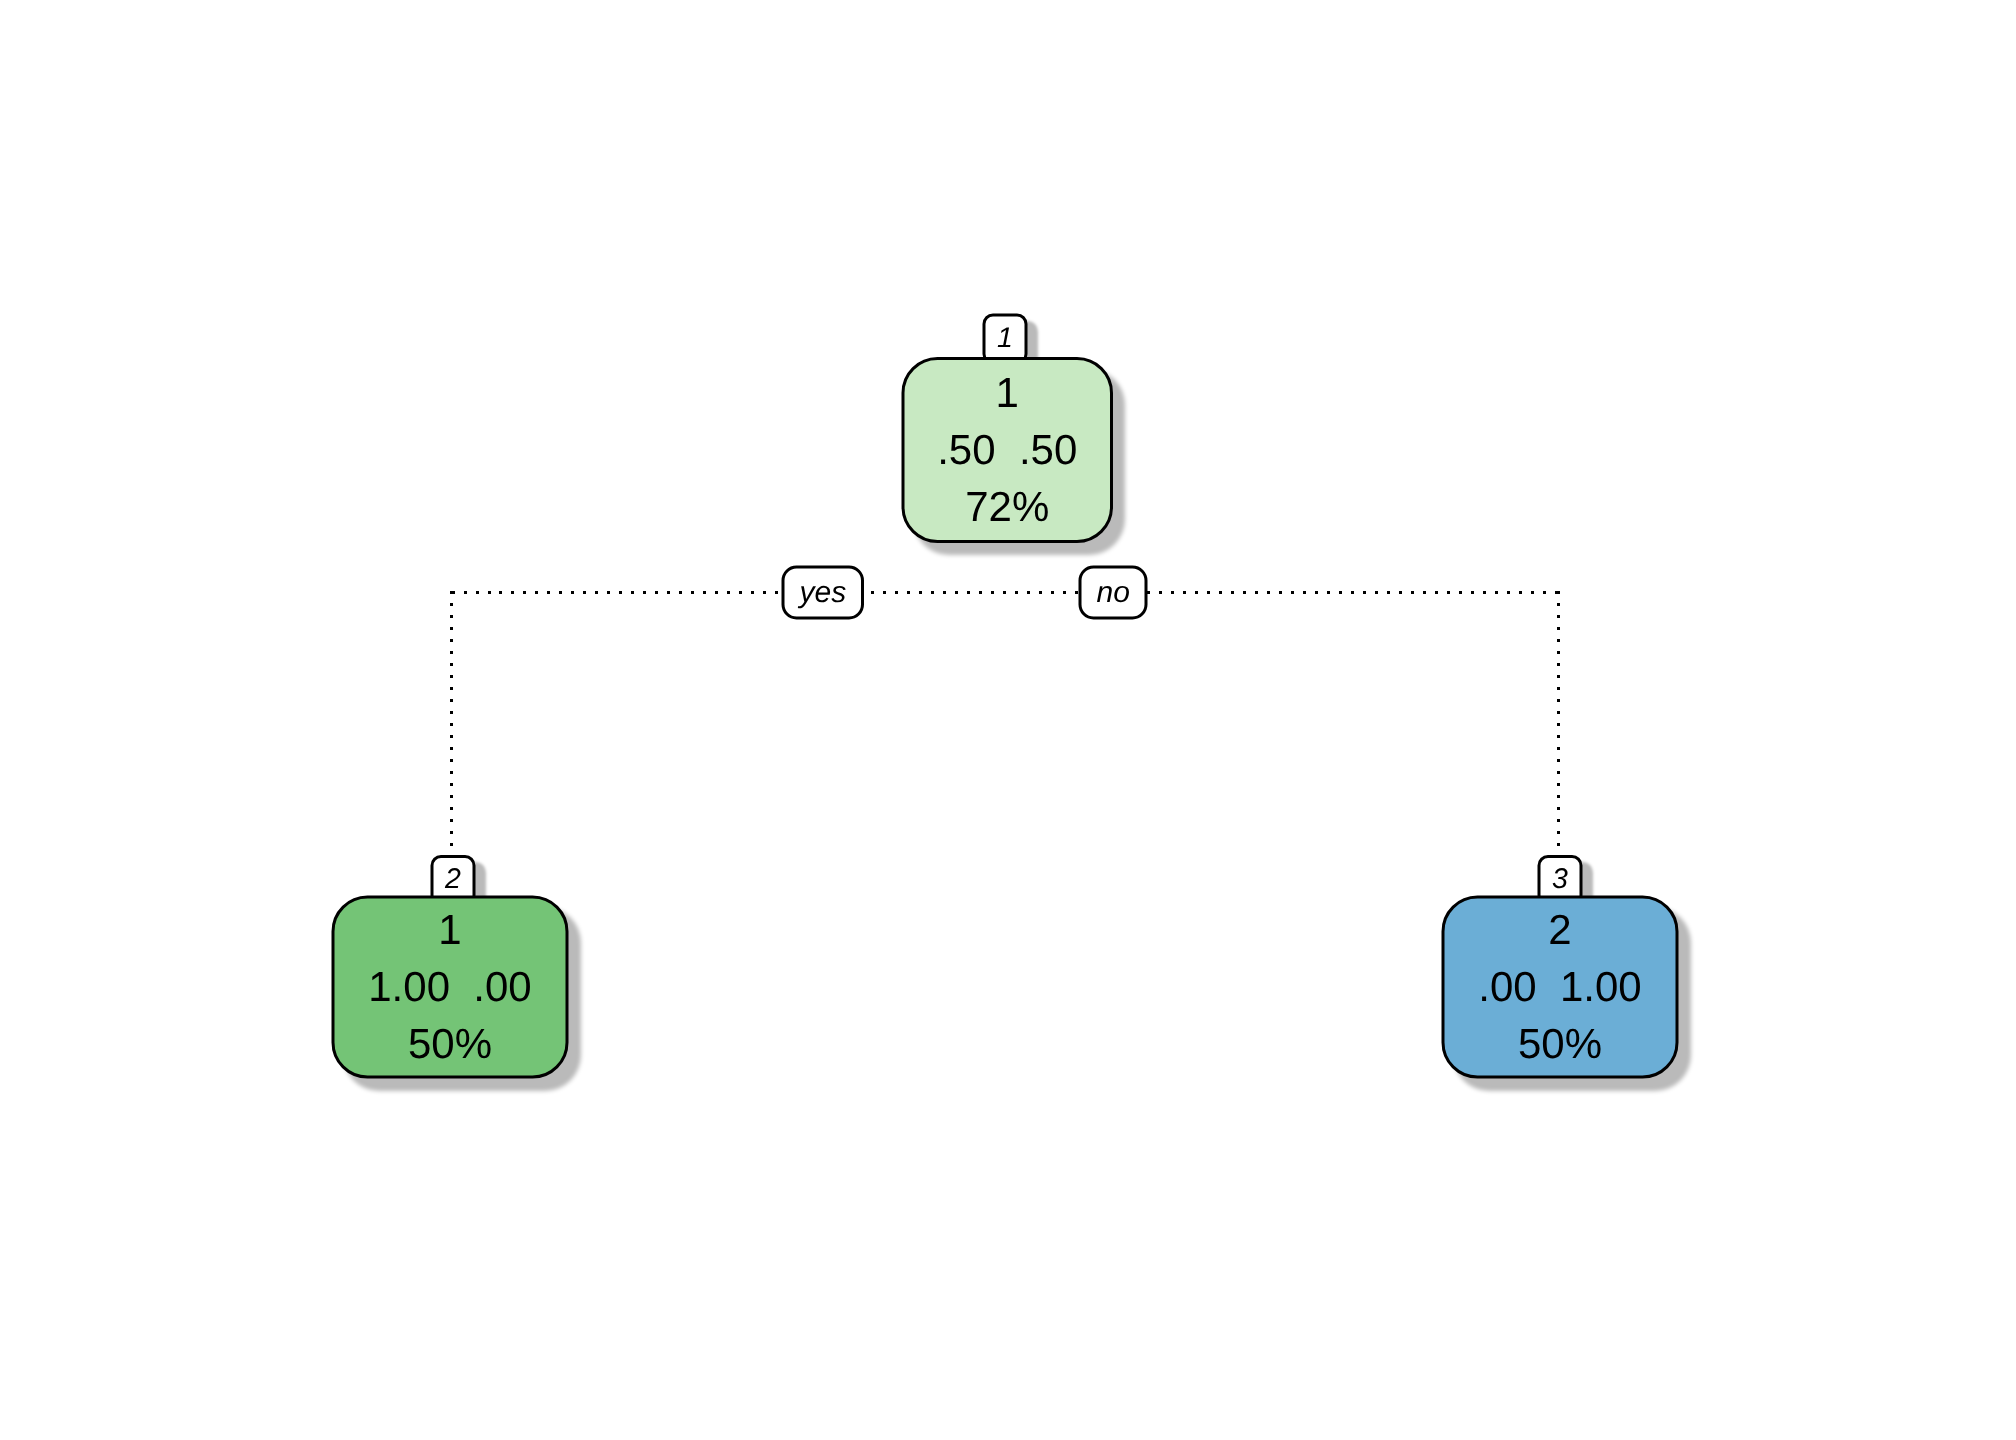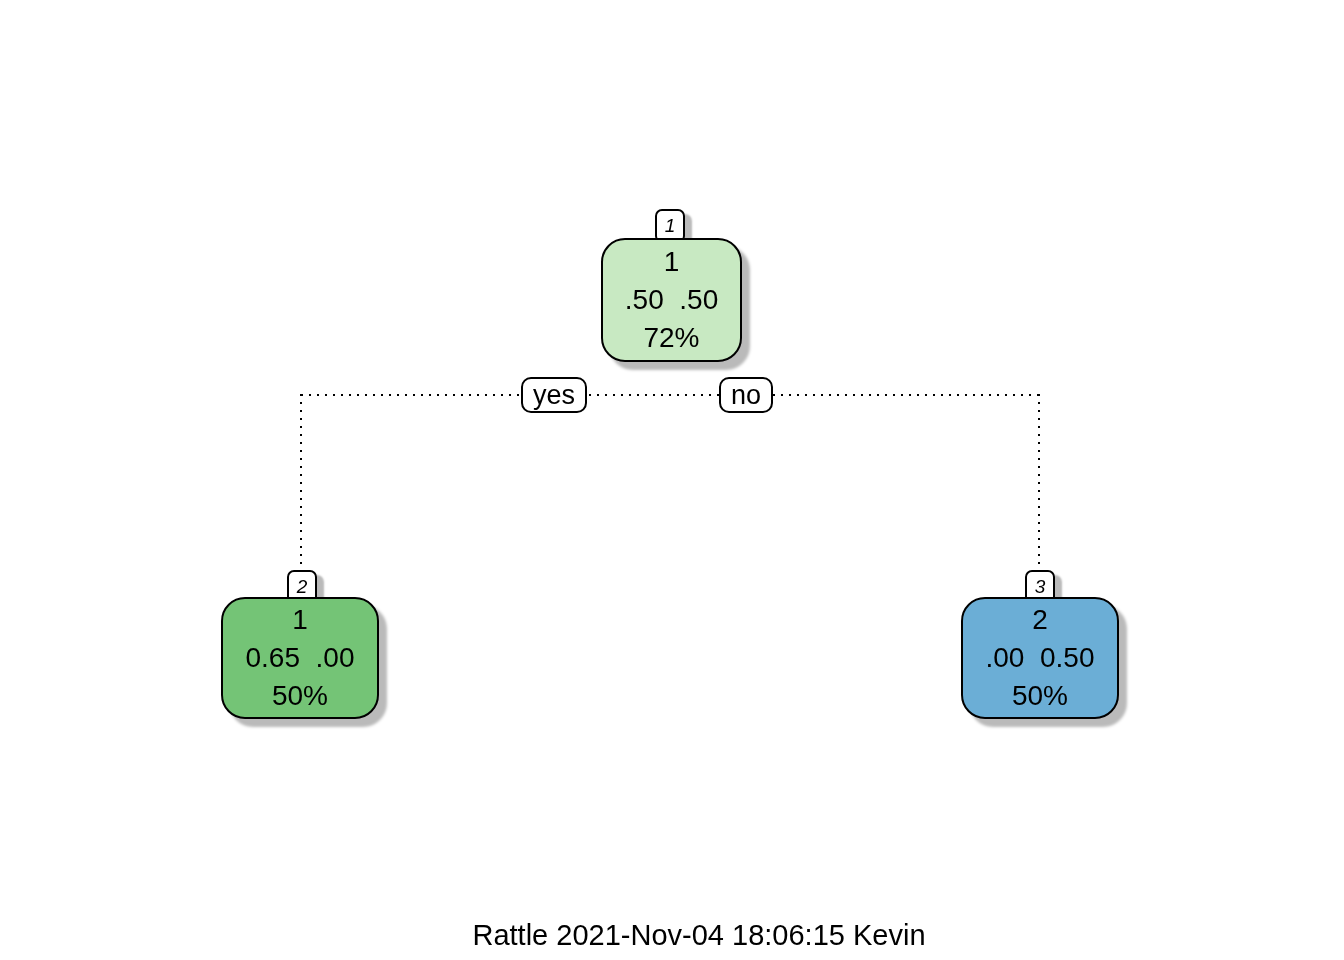--- a/index.html
+++ b/index.html
@@ -82,21 +82,22 @@
   .branch-label {
     position: absolute;
     top: 377px;
     height: 32px;
     background: #ffffff;
     border: 2px solid #000000;
     border-radius: 10px;
     display: flex;
     align-items: center;
     justify-content: center;
-    font-size: 27px;
+    font-style: italic;
+    font-size: 20px;
     padding: 0 10px;
     z-index: 4;
   }
   .branch-label.yes { left: 521px; }
   .branch-label.no  { left: 719px; }
 
   .split-text {
     position: absolute;
     left: 670px;
     top: 378px;
@@ -140,28 +141,27 @@
   </div>
 
   <div class="branch-label yes">yes</div>
   <div class="branch-label no">no</div>
 
   <div class="badge b-left">
     <span>2</span>
   </div>
   <div class="node n-left" style="background-color: rgb(116, 196, 118);">
     <div class="node-line">1</div>
-    <div class="node-line">0.65  .00</div>
+    <div class="node-line">1.00  .00</div>
     <div class="node-line">50%</div>
   </div>
 
   <div class="badge b-right">
     <span>3</span>
   </div>
   <div class="node n-right" style="background-color: rgb(107, 174, 214);">
     <div class="node-line">2</div>
-    <div class="node-line">.00  0.50</div>
+    <div class="node-line">.00  1.00</div>
     <div class="node-line">50%</div>
   </div>
 
-  <div class="caption">Rattle 2021-Nov-04 18:06:15 Kevin</div>
 
 </div>
 
 </body></html>

